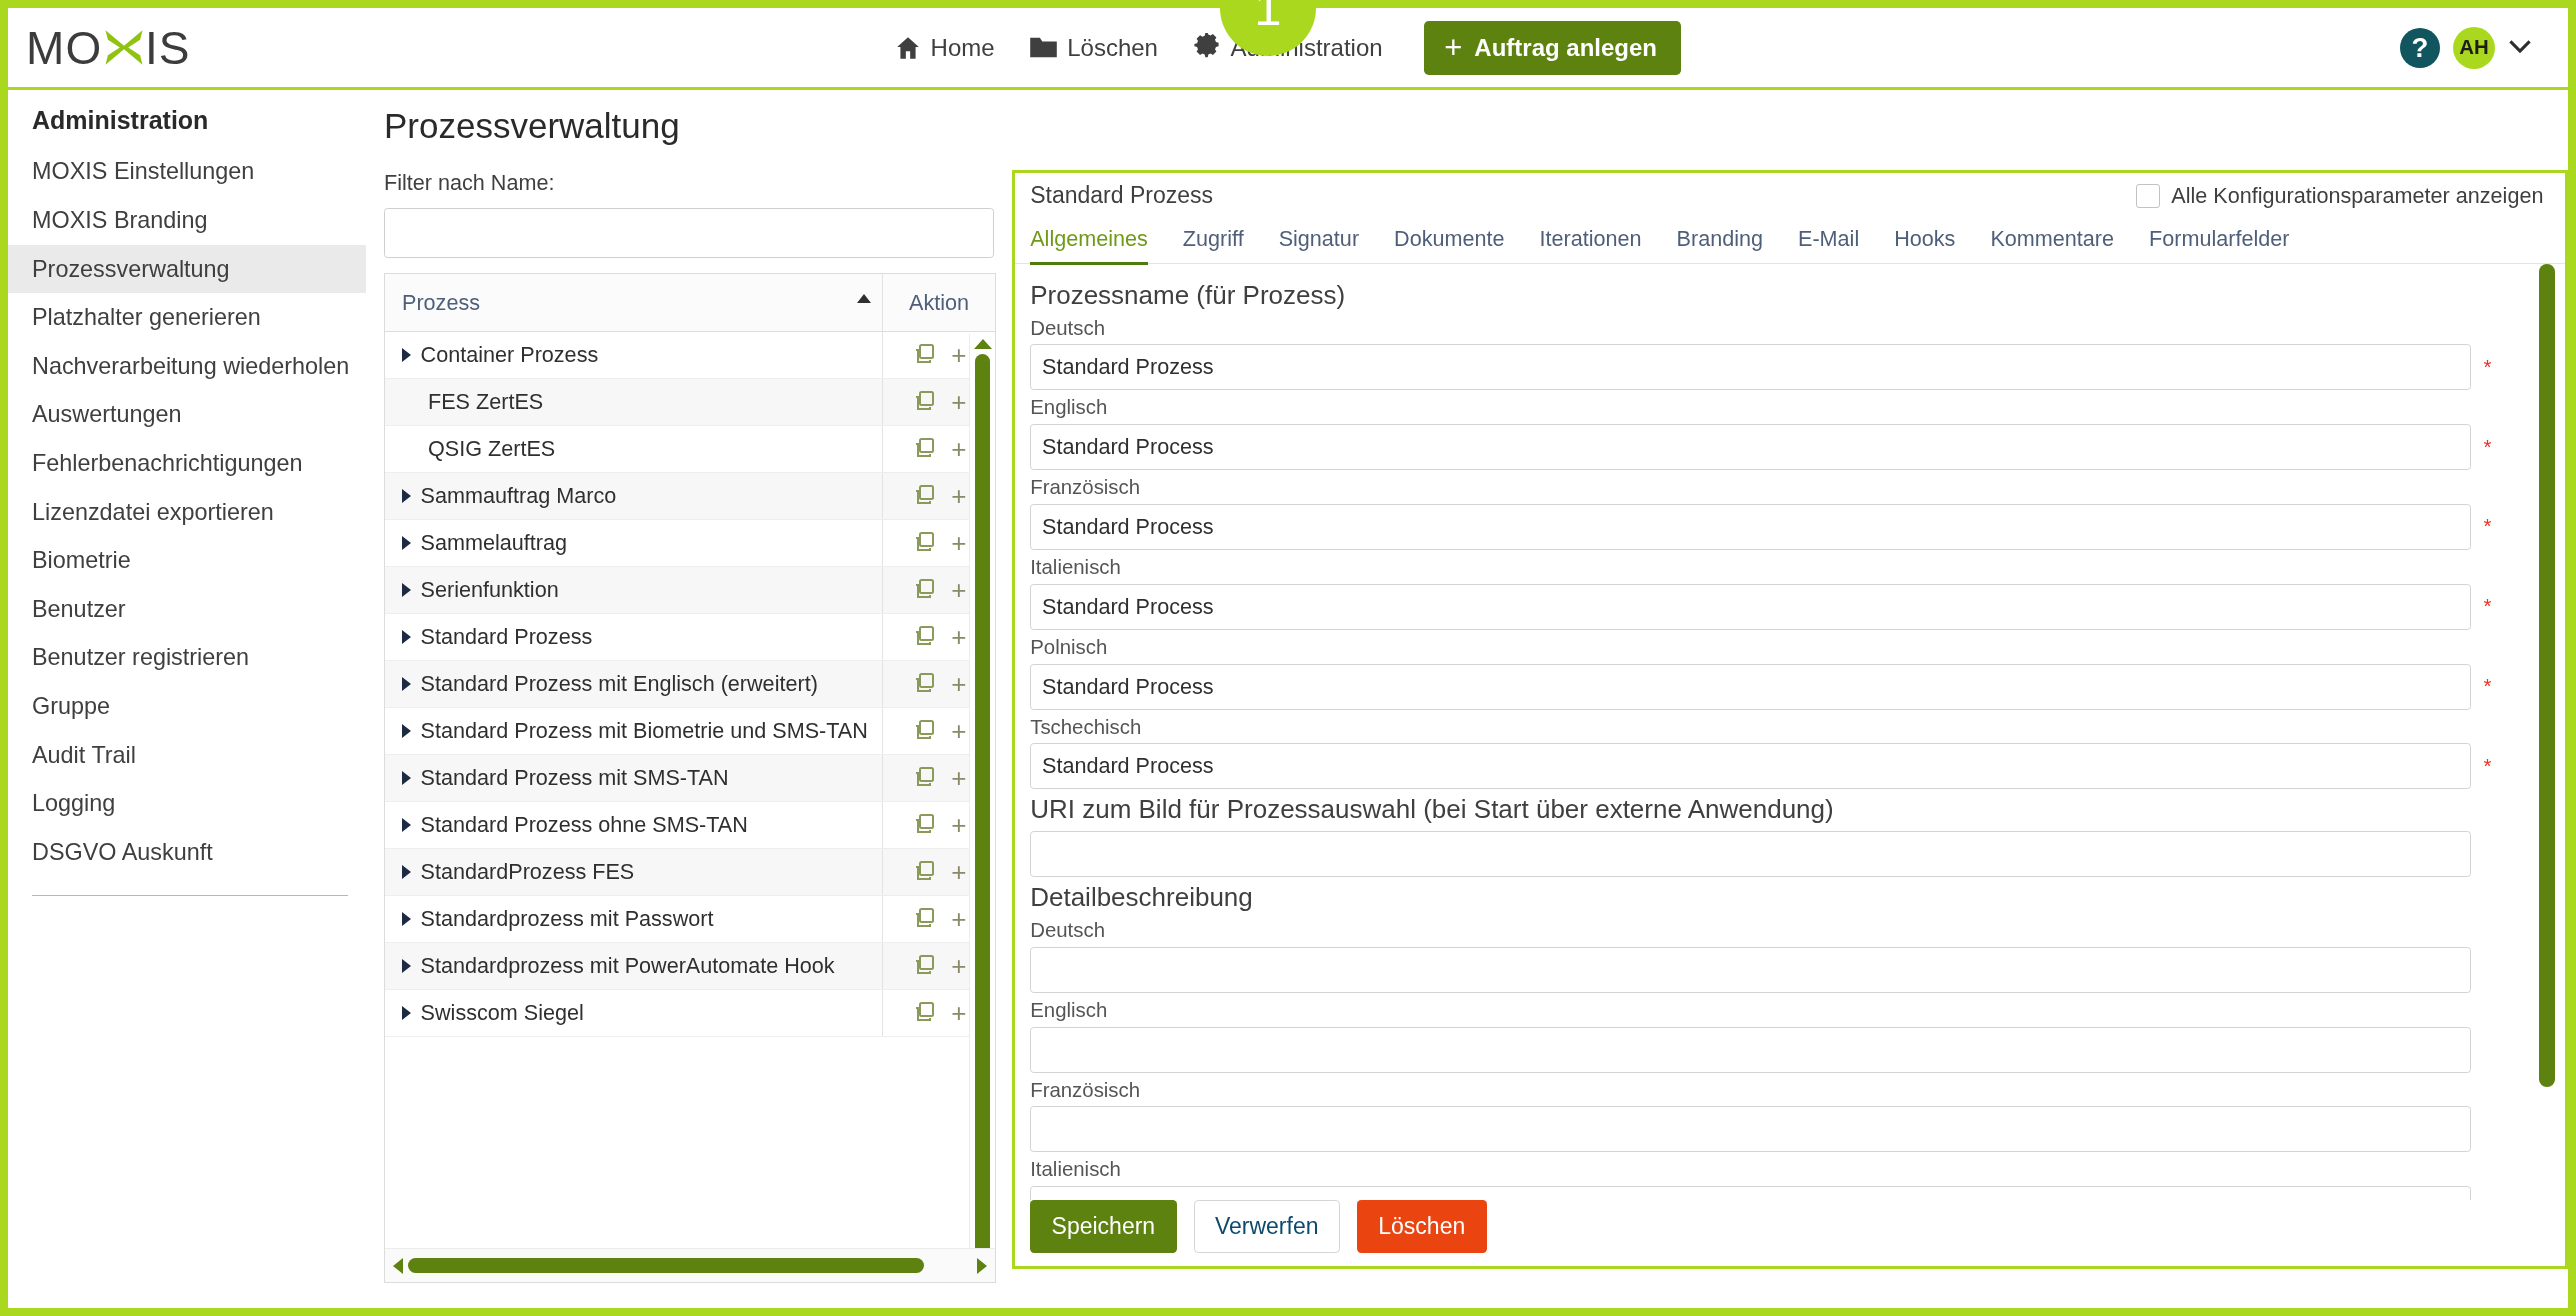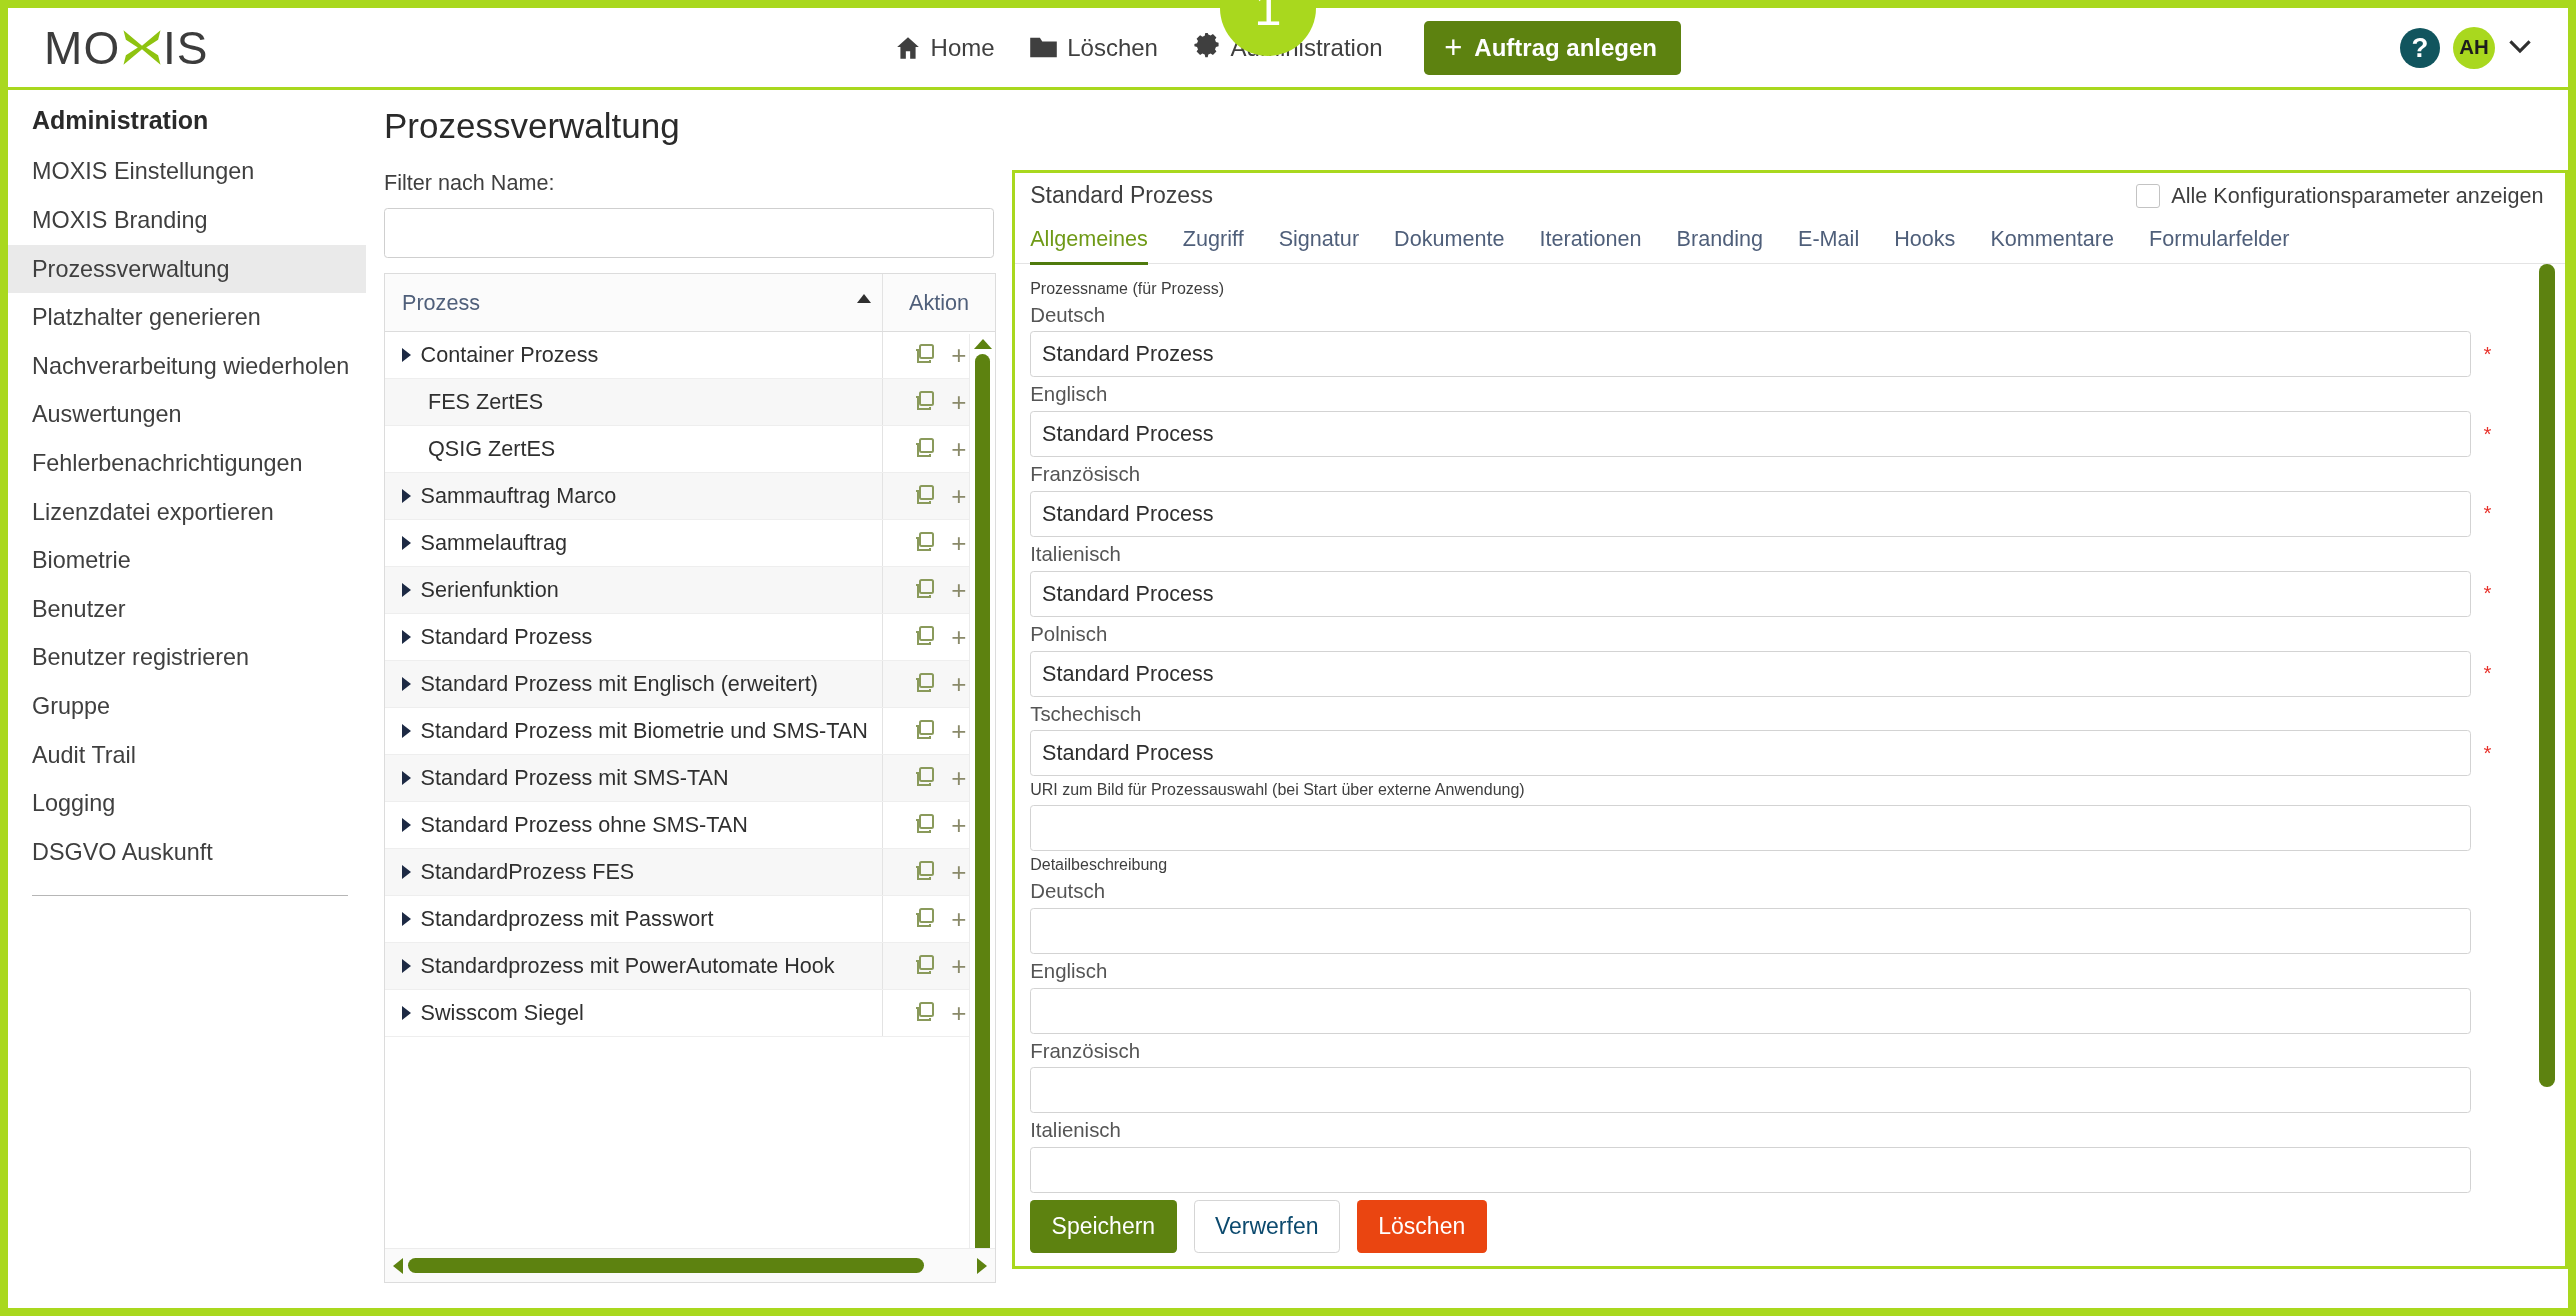--- a/index.html
+++ b/index.html
@@ -19,21 +19,21 @@
   }
 
   
   .topbar {
     position: relative;
     height: 82px;
     border-bottom: 3px solid #a9d81e;
     display: flex; align-items: center;
     background: #fff;
   }
-  .logo { margin-left: 36px; display: flex; align-items: center; }
+  .logo { margin-left: 18px; display: flex; align-items: center; }
   .logo-text {
     font-size: 46px; font-weight: 400; letter-spacing: 1.2px;
     color: #3c3c3c; display: flex; align-items: center;
   }
   .logo-x { position: relative; width: 40px; height: 37px; margin: 0 1.2px; }
   .logo-x svg { display: block; }
 
   .topnav {
     position: absolute; left: 50%; transform: translateX(-50%);
     display: flex; gap: 34px;
@@ -236,21 +236,21 @@
     cursor: pointer; white-space: nowrap; border-bottom: 3.6px solid transparent;
     margin-bottom: -1.8px;
   }
   .tab.active { color: #6f9a17; border-bottom-color: #4f7a0d; }
 
   .form {
     flex: 1; overflow: hidden; position: relative;
     padding: 10.8px 0 0 0;
   }
   .formscroll { padding: 0 72px 0 15.6px; }
-  .grp-label { font-size: 16px; color: #3f3f3f; margin: 4.8px 0 6px 0; }
+  .grp-label { font-size: 26px; color: #3f3f3f; margin: 4.8px 0 6px 0; }
   .fld-label { font-size: 20.4px; color: #555; margin: 6px 0 4.8px 0; }
   .fldrow { display: flex; align-items: center; gap: 12px; }
   .txtinput {
     flex: 1; height: 46px; border: 1.8px solid #d3d3d3; border-radius: 3.6px;
     font-size: 21.6px; padding: 0 10.8px; color: #2f2f2f;
     font-family: "Liberation Sans", sans-serif; background: #fff; outline: none;
   }
   .req { color: #e8312a; font-size: 20.4px; width: 9.6px; }
   .req.blank { color: transparent; }
 

